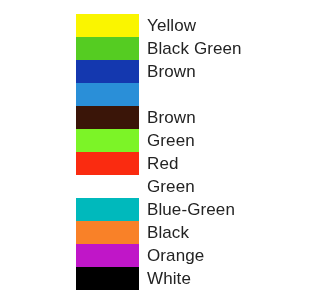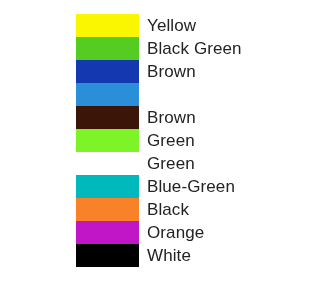--- a/index.html
+++ b/index.html
@@ -72,20 +72,24 @@
       </div>
       <div class="legend-row">
         <div class="swatch" style="background: rgb(58, 21, 8);"></div>
         <span class="legend-label">Brown</span>
       </div>
       <div class="legend-row">
         <div class="swatch" style="background: rgb(124, 244, 39);"></div>
         <span class="legend-label">Green</span>
       </div>
       <div class="legend-row">
+        <div class="swatch" style="background: rgb(250, 43, 16);"></div>
+        <span class="legend-label">Red</span>
+      </div>
+      <div class="legend-row">
         <div class="swatch swatch-white" style="background: rgb(255, 255, 255);"></div>
         <span class="legend-label">Green</span>
       </div>
       <div class="legend-row">
         <div class="swatch" style="background: rgb(0, 185, 188);"></div>
         <span class="legend-label">Blue-Green</span>
       </div>
       <div class="legend-row">
         <div class="swatch" style="background: rgb(249, 129, 40);"></div>
         <span class="legend-label">Black</span>

